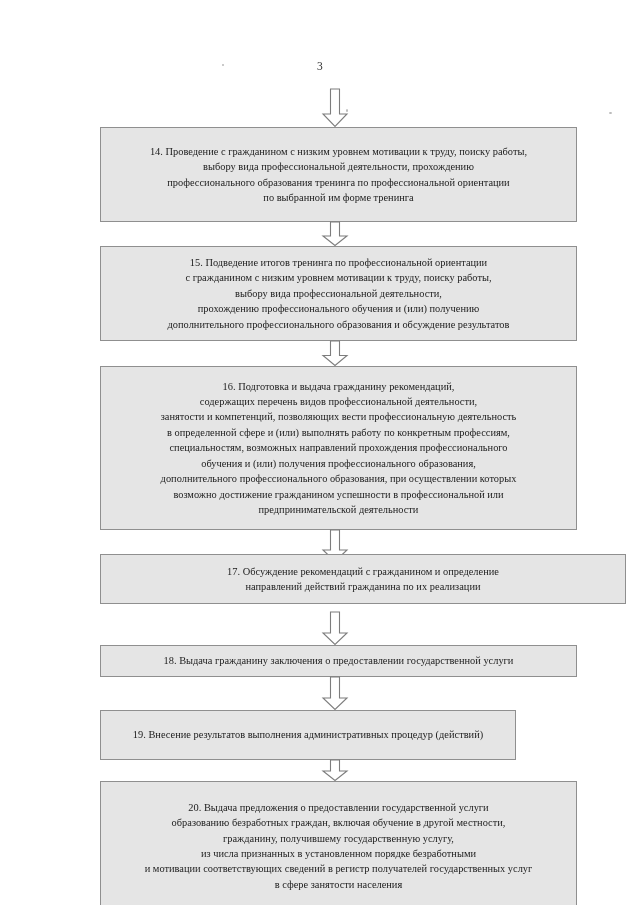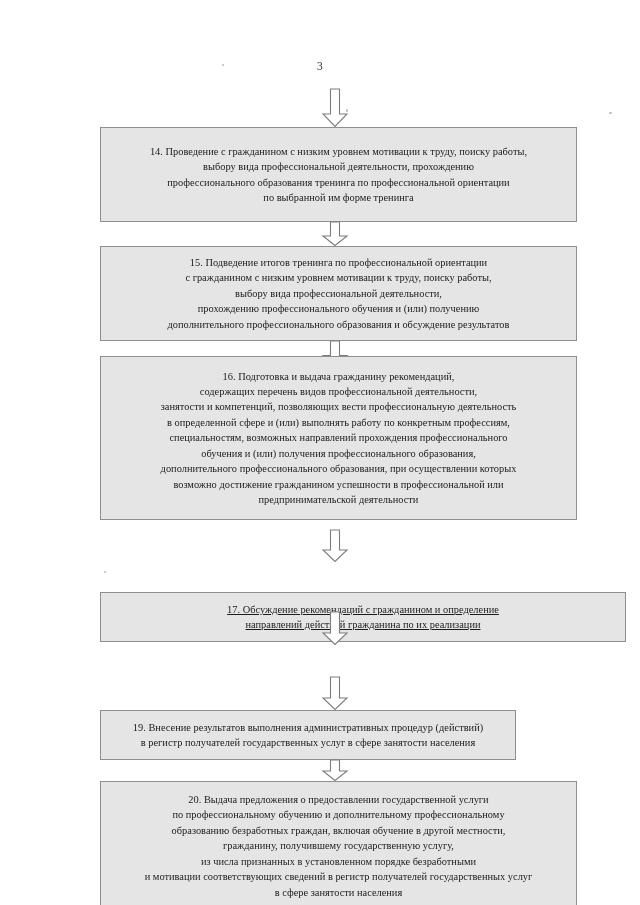--- a/index.html
+++ b/index.html
@@ -135,78 +135,79 @@
   </div>
 
   <div class="connector" style="top:341px; height:25px;">
     <div class="arrow" style="left:322px; transform:none;">
       <svg viewBox="0 0 26 25" preserveAspectRatio="none">
         <path d="M8.5,0 L17.5,0 L17.5,14.5 L25,14.5 L13,24.5 L1,14.5 L8.5,14.5 Z"></path>
       </svg>
     </div>
   </div>
 
-  <div class="flow-box" style="left:100px; top:356px; width:477px; height:164px;">
+  <div class="flow-box" style="left:100px; top:366px; width:477px; height:164px;">
     <span class="line">16. Подготовка и выдача гражданину рекомендаций,</span>
     <span class="line">содержащих перечень видов профессиональной деятельности,</span>
     <span class="line">занятости и компетенций, позволяющих вести профессиональную деятельность</span>
     <span class="line">в определенной сфере и (или) выполнять работу по конкретным профессиям,</span>
     <span class="line">специальностям, возможных направлений прохождения профессионального</span>
     <span class="line">обучения и (или) получения профессионального образования,</span>
     <span class="line">дополнительного профессионального образования, при осуществлении которых</span>
     <span class="line">возможно достижение гражданином успешности в профессиональной или</span>
     <span class="line">предпринимательской деятельности</span>
   </div>
 
   <div class="connector" style="top:530px; height:32px;">
     <div class="arrow" style="left:322px; transform:none;">
       <svg viewBox="0 0 26 32" preserveAspectRatio="none">
         <path d="M8.5,0 L17.5,0 L17.5,20 L25,20 L13,31.5 L1,20 L8.5,20 Z"></path>
       </svg>
     </div>
   </div>
 
-  <div class="flow-box" style="left:100px; top:592px; width:526px; height:50px;text-decoration:underline;">
+  <div class="flow-box" style="left:100px; top:554px; width:526px; height:50px;">
     <span class="line">17. Обсуждение рекомендаций с гражданином и определение</span>
     <span class="line">направлений действий гражданина по их реализации</span>
   </div>
 
   <div class="connector" style="top:612px; height:33px;">
     <div class="arrow" style="left:322px; transform:none;">
       <svg viewBox="0 0 26 33" preserveAspectRatio="none">
         <path d="M8.5,0 L17.5,0 L17.5,21 L25,21 L13,32.5 L1,21 L8.5,21 Z"></path>
       </svg>
     </div>
   </div>
 
+  <div class="flow-box" style="left:100px; top:645px; width:477px; height:32px;">
+    <span class="line">18. Выдача гражданину заключения о предоставлении государственной услуги</span>
+  </div>
 
   <div class="connector" style="top:677px; height:33px;">
     <div class="arrow" style="left:322px; transform:none;">
       <svg viewBox="0 0 26 33" preserveAspectRatio="none">
         <path d="M8.5,0 L17.5,0 L17.5,21 L25,21 L13,32.5 L1,21 L8.5,21 Z"></path>
       </svg>
     </div>
   </div>
 
   <div class="flow-box" style="left:100px; top:710px; width:416px; height:50px;">
     <span class="line">19. Внесение результатов выполнения административных процедур (действий)</span>
-    <span class="line">в регистр получателей государственных услуг в сфере занятости населения</span>
   </div>
 
   <div class="connector" style="top:760px; height:21px;">
     <div class="arrow" style="left:322px; transform:none;">
       <svg viewBox="0 0 26 21" preserveAspectRatio="none">
         <path d="M8.5,0 L17.5,0 L17.5,11 L25,11 L13,20.5 L1,11 L8.5,11 Z"></path>
       </svg>
     </div>
   </div>
 
   <div class="flow-box" style="left:100px; top:781px; width:477px; height:130px;">
     <span class="line">20. Выдача предложения о предоставлении государственной услуги</span>
-    <span class="line">по профессиональному обучению и дополнительному профессиональному</span>
     <span class="line">образованию безработных граждан, включая обучение в другой местности,</span>
     <span class="line">гражданину, получившему государственную услугу,</span>
     <span class="line">из числа признанных в установленном порядке безработными</span>
     <span class="line">и мотивации соответствующих сведений в регистр получателей государственных услуг</span>
     <span class="line">в сфере занятости населения</span>
   </div>
 
 </div>
 
 </body></html>

